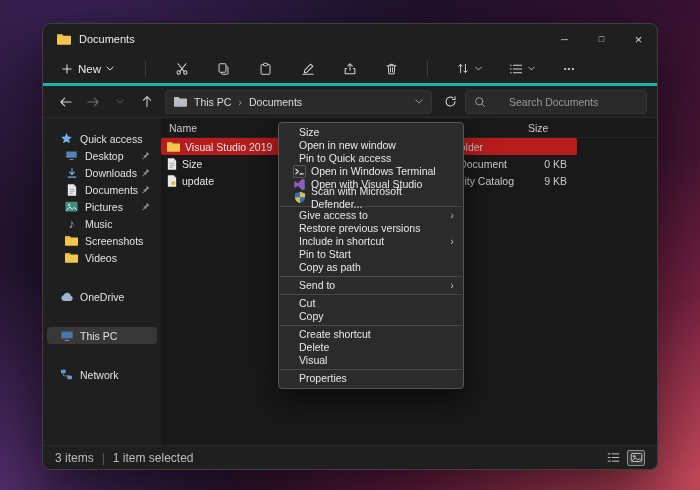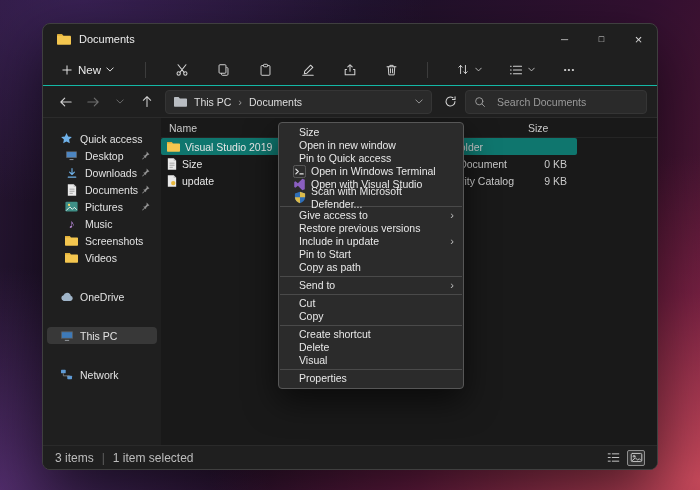--- a/index.html
+++ b/index.html
@@ -15,58 +15,58 @@
     border:1px solid #3f3f3f;border-radius:8px;box-shadow:0 22px 60px rgba(0,0,0,.55);
     display:flex;flex-direction:column;overflow:hidden;color:#e6e6e6}
   
   .titlebar{height:30px;flex:0 0 auto;display:flex;align-items:center;padding-left:14px}
   .titlebar .title{font-size:11px;margin-left:8px;color:#ececec}
   .win-controls{margin-left:auto;display:flex;height:100%}
   .wc{width:37px;height:100%;display:flex;align-items:center;justify-content:center;color:#d8d8d8;font-size:10px}
   .wc.max{font-size:9px}
   .wc.close{font-size:13px}
   
-  .toolbar{height:32px;flex:0 0 auto;display:flex;align-items:center;gap:17px;padding:0 10px;border-bottom:1px solid #14b8a6}
+  .toolbar{height:32px;flex:0 0 auto;display:flex;align-items:center;gap:17px;padding:0 10px;border-bottom:3px solid #14b8a6}
   .tbtn{height:25px;min-width:25px;border:none;background:transparent;display:flex;align-items:center;justify-content:center;
     gap:5px;color:#d2d2d2;border-radius:4px;padding:0 5px;font-family:inherit;cursor:default}
   .new-btn{font-size:11.5px;color:#e8e8e8;padding:0 8px}
   .vsep{width:1px;height:16px;background:#3c3c3c;margin:0 6px}
   .more-dots{font-size:8px;letter-spacing:1px;color:#d2d2d2}
   
   .addressbar{height:32px;flex:0 0 auto;display:flex;align-items:center;gap:2px;padding:0 10px;border-bottom:1px solid #2b2b2b}
   .navbtn{width:25px;height:24px;border:none;background:transparent;display:flex;align-items:center;justify-content:center;
     color:#d2d2d2;border-radius:4px}
   .navbtn.dim{color:#6e6e6e}
   .breadcrumb-box{flex:1;height:24px;margin:0 4px;background:#2a2a2a;border:1px solid #353535;border-radius:4px;
     display:flex;align-items:center;padding:0 8px;gap:7px;font-size:10.5px;color:#dedede}
   .bc-sep{color:#9a9a9a;font-size:11px}
   .bc-end{margin-left:auto;color:#9a9a9a;display:flex;align-items:center}
   .search-box{width:182px;height:24px;background:#2a2a2a;border:1px solid #353535;border-radius:4px;
-    display:flex;align-items:center;gap:11px;padding:0 8px;color:#9a9a9a}
+    display:flex;align-items:center;gap:23px;padding:0 8px;color:#9a9a9a}
   .search-box input{flex:1;min-width:0;background:transparent;border:none;outline:none;color:#cfcfcf;
     font-size:10.5px;font-family:inherit}
   .search-box input::placeholder{color:#9a9a9a}
   
   .content{flex:1;display:flex;min-height:0}
   .sidebar{width:118px;flex:0 0 auto;padding-top:12px;font-size:10.5px}
   .side-item{height:17px;display:flex;align-items:center;gap:6px;padding-left:12px;margin:0 4px;border-radius:4px;
     color:#e2e2e2;position:relative}
   .side-item.child{padding-left:17px}
   .side-item.sel{background:#383838}
   .side-item .ico{width:15px;display:flex;justify-content:center;flex:0 0 auto}
   .side-item .pin{position:absolute;right:7px;top:4px;opacity:.85}
   .side-item.gap{margin-top:22px}
   .music-note{color:#c792ea;font-size:12px;line-height:1}
   
   .main{flex:1;position:relative;background:#191919;font-size:10.5px;overflow:hidden}
   .headers{height:20px;display:flex;align-items:center;color:#c9c9c9;position:relative;border-bottom:1px solid #252525}
   .h-name{padding-left:8px}
   .h-size{position:absolute;left:367px}
   .file-row{height:17px;display:flex;align-items:center;gap:5px;padding-left:6px;position:relative;width:416px;border-radius:2px}
-  .file-row.sel{background:#0f766e}
+  .file-row.sel{background:#b91c1c}
   .fname{white-space:nowrap}
   .ftype{position:absolute;left:276px;color:#c9c9c9;white-space:nowrap}
   .fsize{position:absolute;left:358px;width:48px;text-align:right;color:#c9c9c9}
   
   .menu{position:absolute;left:117px;top:4px;width:186px;background:#2b2b2b;border:1px solid #575757;border-radius:4px;
     box-shadow:0 12px 32px rgba(0,0,0,.6);padding:3px 0;color:#e8e8e8;z-index:5}
   .menu-item{height:13px;line-height:13px;display:flex;align-items:center;padding:0 10px 0 20px;position:relative;font-size:10.5px}
   .menu-item.has-ico{padding-left:14px;gap:5px}
   .mi-ico{width:13px;height:13px;flex:0 0 auto;display:flex;align-items:center;justify-content:center}
   .mi-arrow{position:absolute;right:9px;color:#bdbdbd;font-size:11px}
@@ -456,21 +456,21 @@
         </div>
         <div class="menu-sep"></div>
         <div class="menu-item">
             <span>Give access to</span>
             <span class="mi-arrow">›</span>
           </div>
         <div class="menu-item">
             <span>Restore previous versions</span>
           </div>
         <div class="menu-item">
-            <span>Include in update</span>
+            <span>Include in shortcut</span>
             <span class="mi-arrow">›</span>
           </div>
         <div class="menu-item">
             <span>Pin to Start</span>
           </div>
         <div class="menu-item">
             <span>Copy as path</span>
           </div>
         <div class="menu-sep"></div>
         <div class="menu-item">

